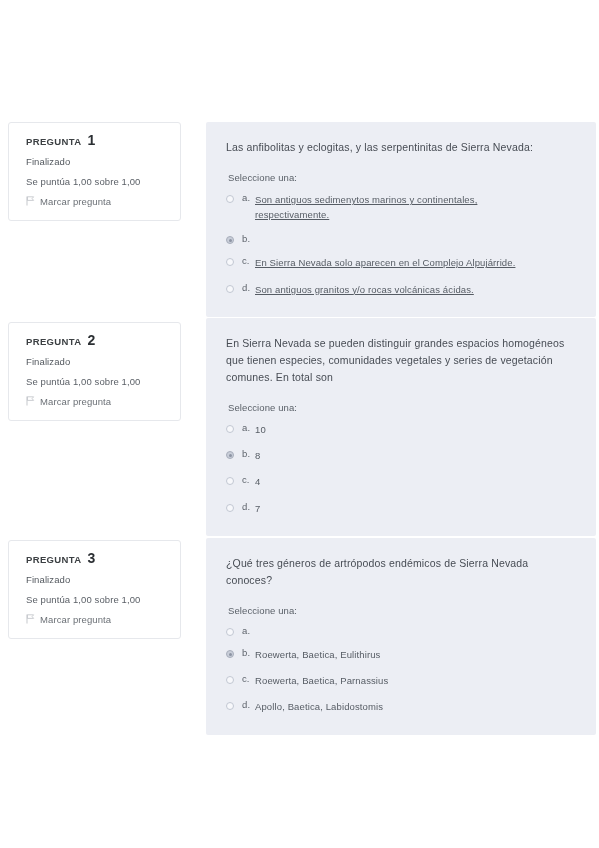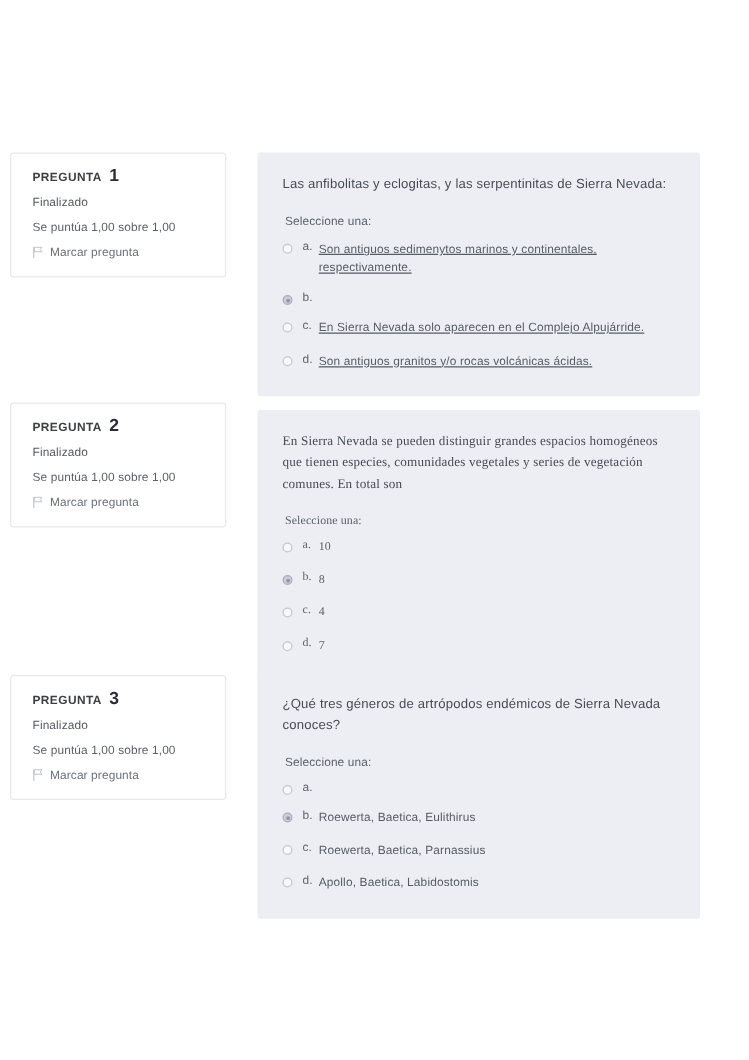--- a/index.html
+++ b/index.html
@@ -88,21 +88,21 @@
   .flag-label {
     font-size: 9.5px;
     color: #6b7076;
     letter-spacing: 0.1px;
   }
 
   
   .q-panel {
     position: absolute;
     left: 206px;
-    width: 354px;
+    width: 390px;
     background: #eceef4;
     border-radius: 2px;
     box-sizing: border-box;
     padding: 17px 22px 20px 20px;
   }
 
   .q-text {
     font-size: 10.5px;
     line-height: 1.62;
     color: #474c54;
@@ -236,21 +236,21 @@
         <span class="flag-icon">
           <svg width="9" height="10" viewBox="0 0 9 10">
             <path d="M1 0.5 L1 9.5" stroke="#8a9099" stroke-width="0.9" fill="none"></path>
             <path d="M1.4 0.8 L7.6 0.8 L6.1 2.6 L7.6 4.4 L1.4 4.4 Z" fill="none" stroke="#8a9099" stroke-width="0.8"></path>
           </svg>
         </span>
         <span class="flag-label">Marcar pregunta</span>
       </div>
     </div>
 
-    <div class="q-panel" style="top:328px;font-family:Liberation Serif, serif;">
+    <div class="q-panel" style="top:318px;">
       <p class="q-text">En Sierra Nevada se pueden distinguir grandes espacios homogéneos que tienen especies, comunidades vegetales y series de vegetación comunes. En total son</p>
       <div class="select-label">Seleccione una:</div>
       <ul class="options">
         <li class="option">
           <span class="radio"></span>
           <span class="opt-letter">a.</span>
           <span class="opt-text">10</span>
         </li>
         <li class="option">
           <span class="radio checked"></span>

